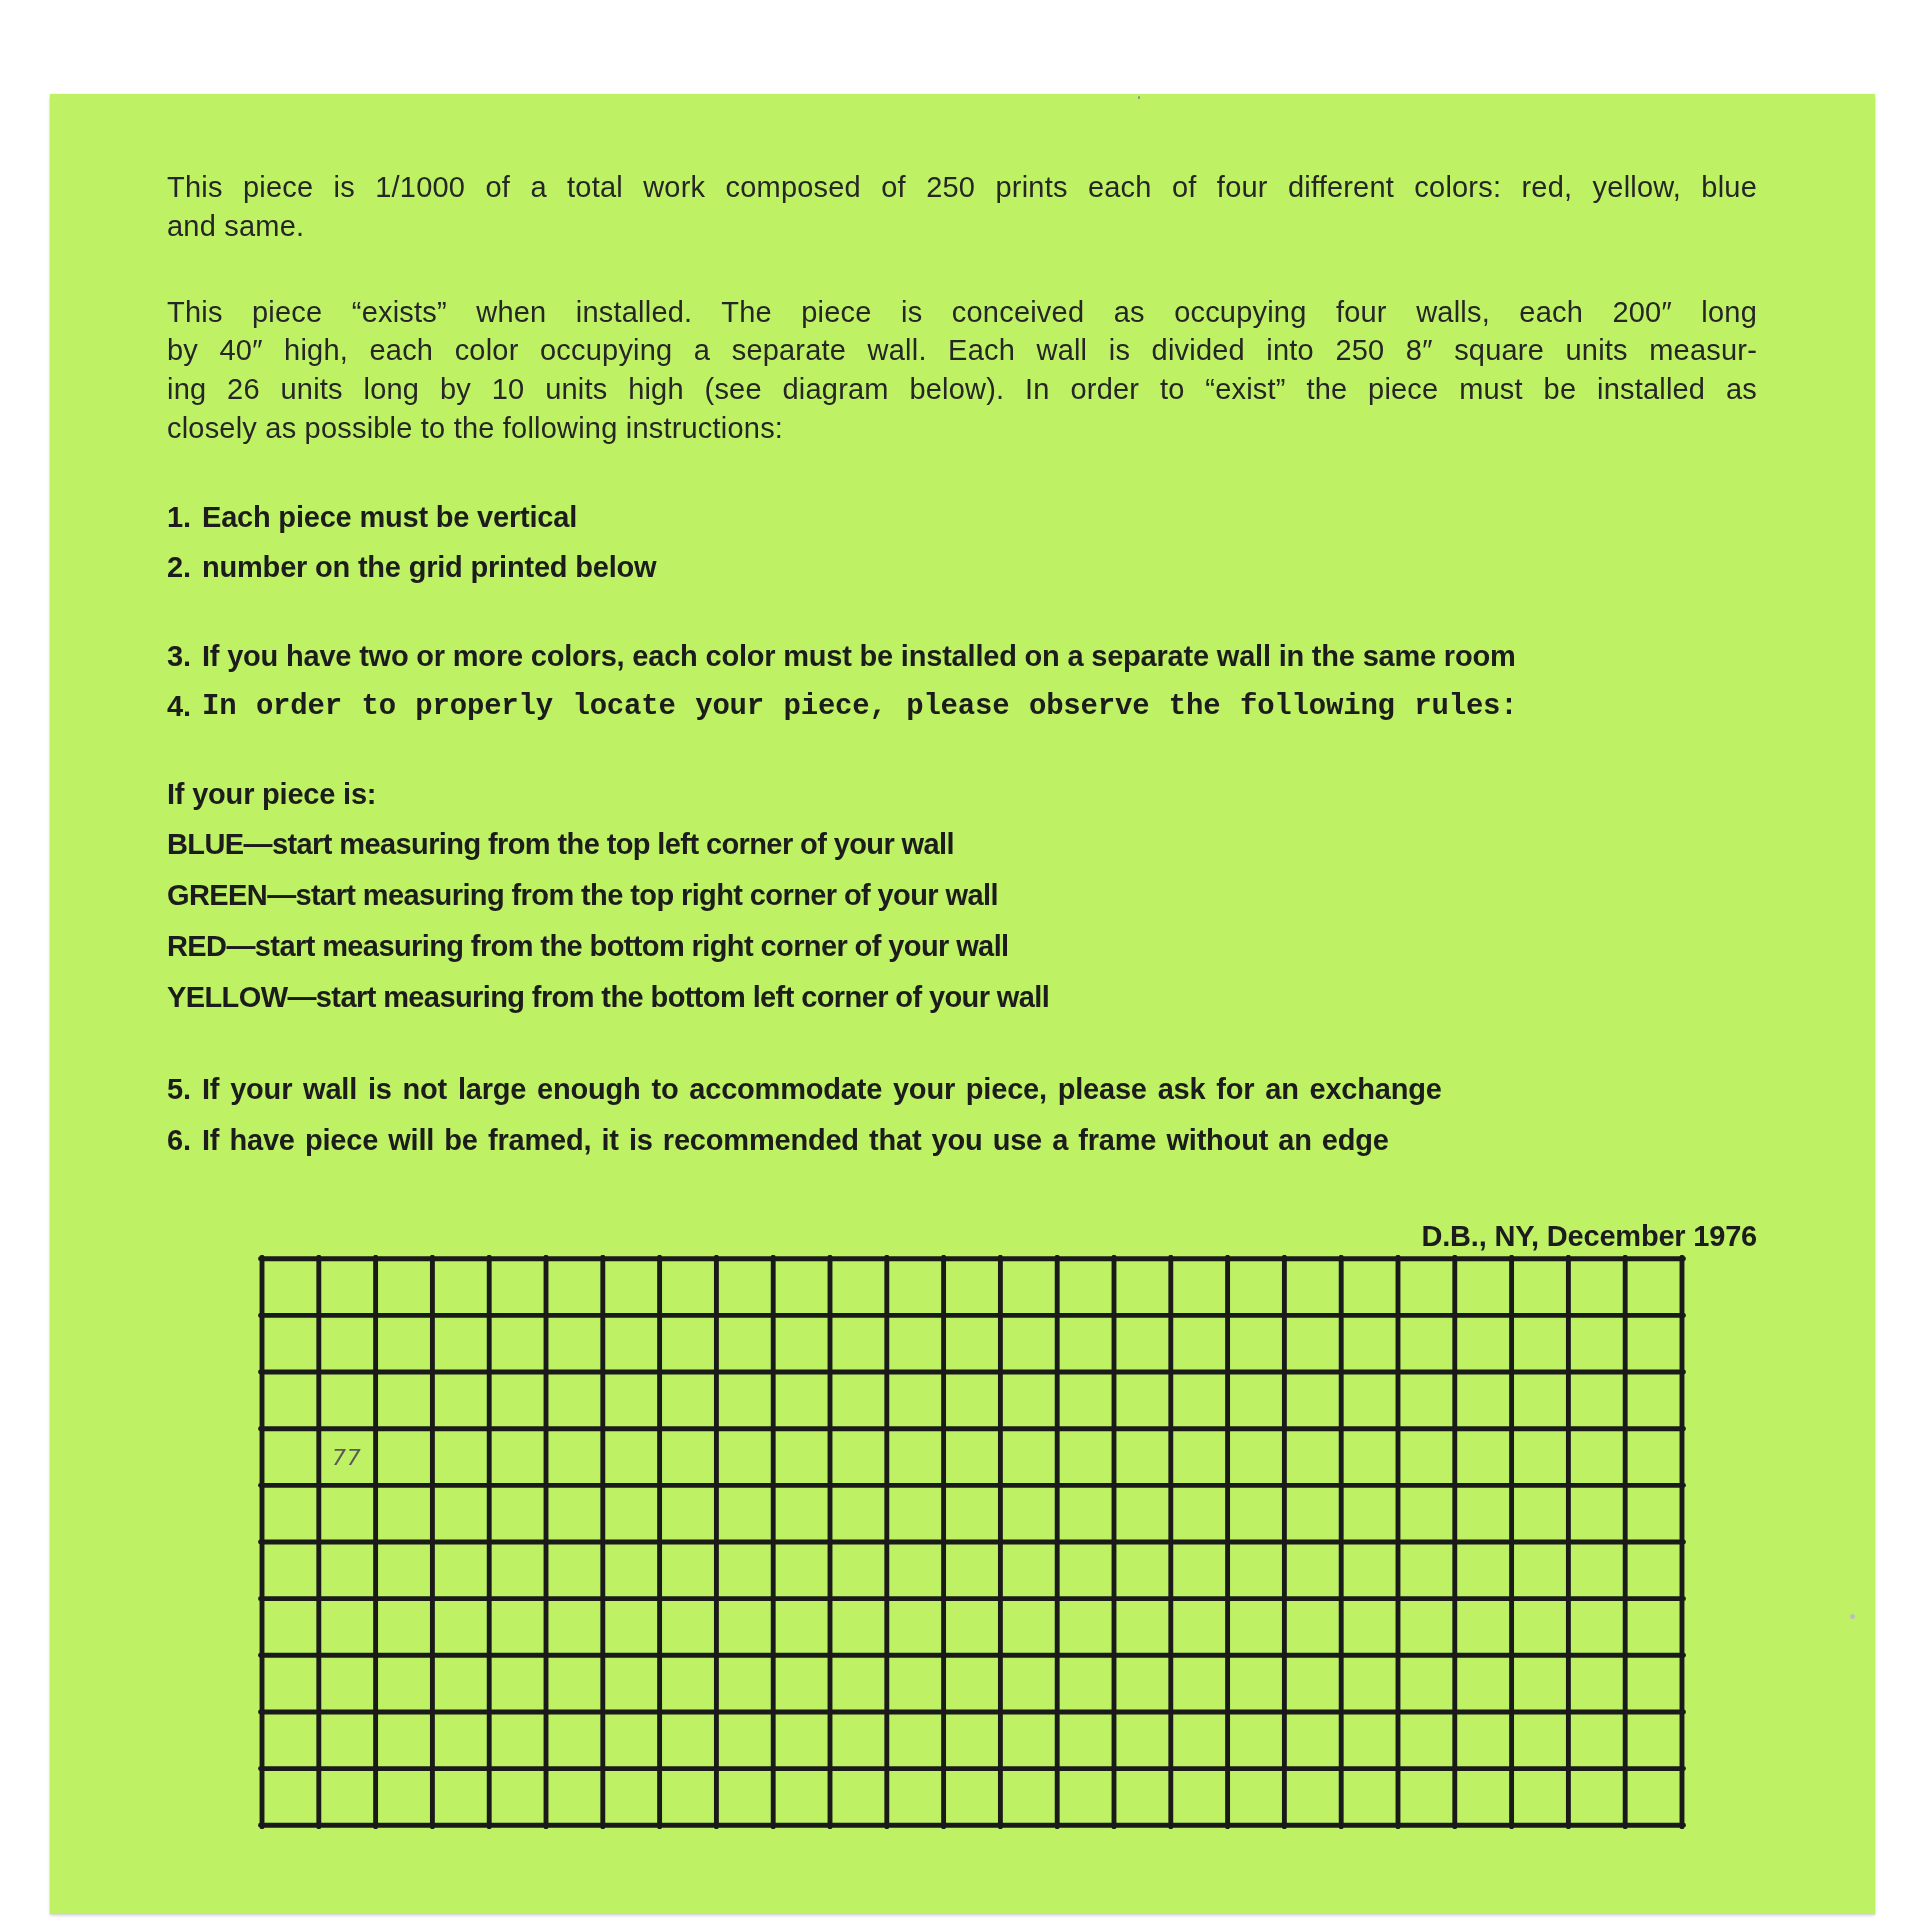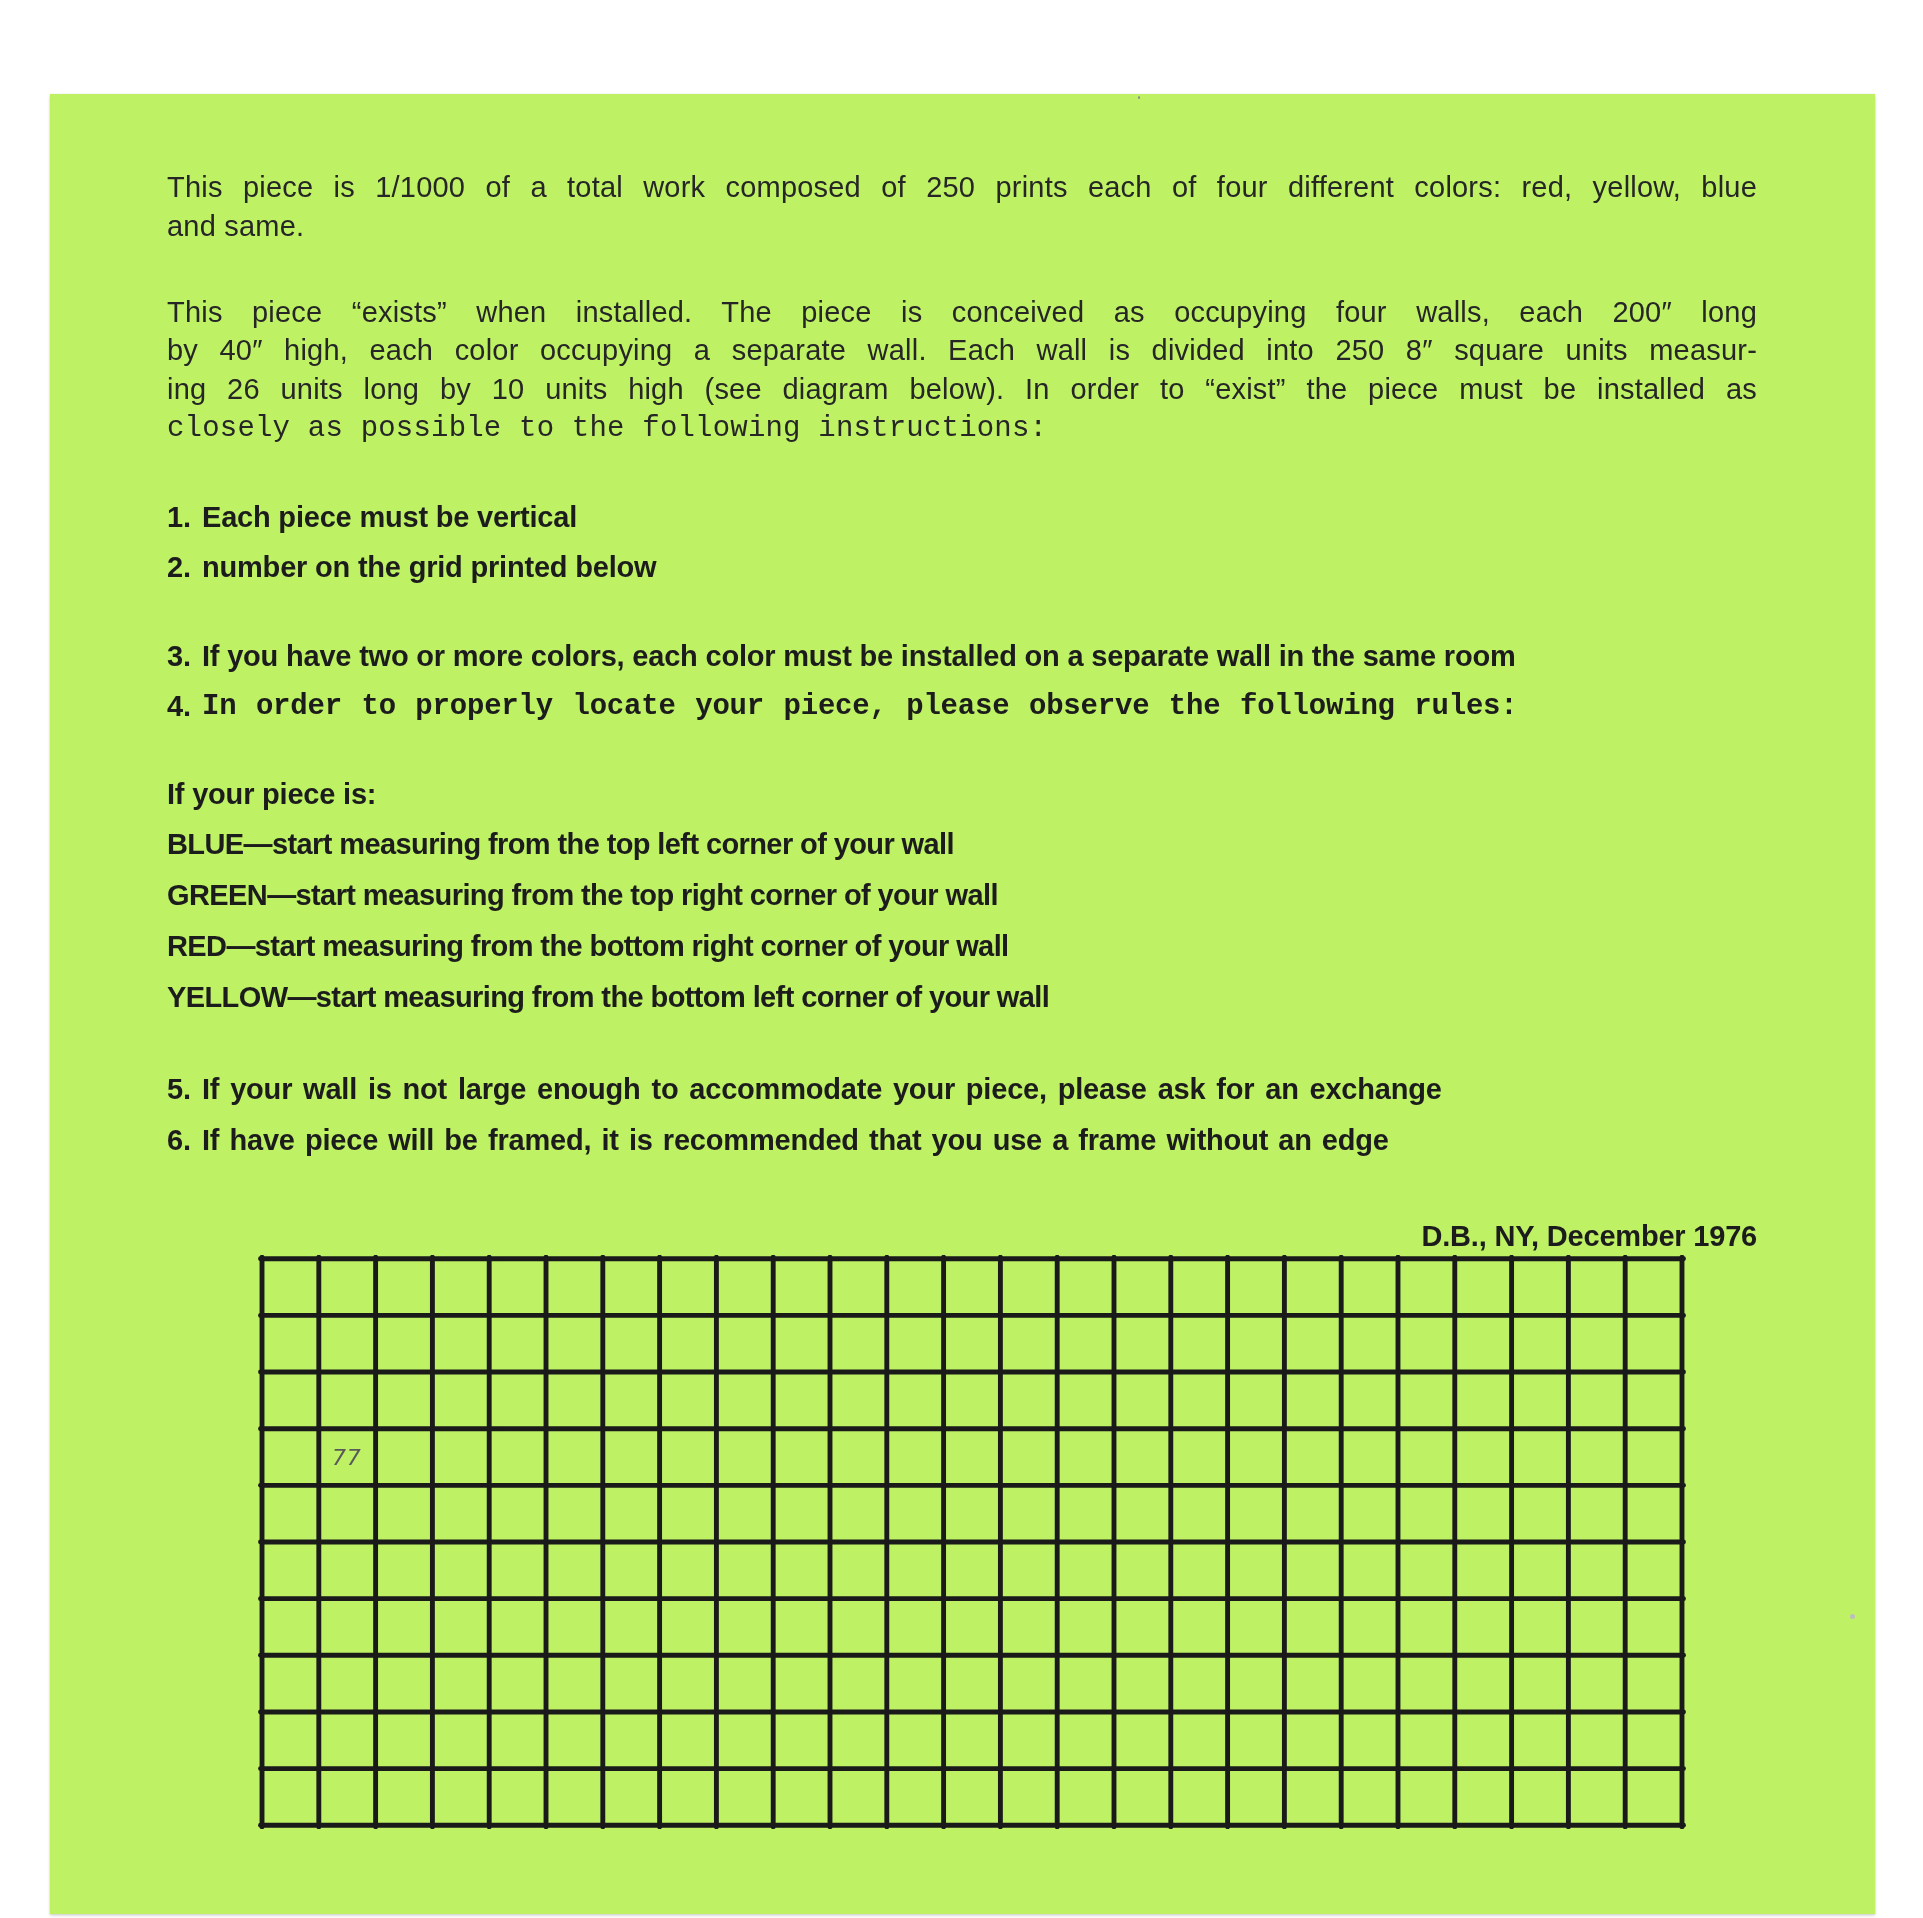--- a/index.html
+++ b/index.html
@@ -96,21 +96,21 @@
 
   <div>
     <p class="line regular" style="top:74px; width:1590px; text-align:justify; text-align-last:justify;">This piece is 1/1000 of a total work composed of 250 prints each of four different colors: red, yellow, blue</p>
     <p class="line regular" style="top:113px;">and same.</p>
   </div>
 
   <div>
     <p class="line regular" style="top:199px; width:1590px; text-align:justify; text-align-last:justify; word-spacing:3px;">This piece “exists” when installed. The piece is conceived as occupying four walls, each 200″ long</p>
     <p class="line regular" style="top:237px; width:1590px; text-align:justify; text-align-last:justify;">by 40″ high, each color occupying a separate wall. Each wall is divided into 250 8″ square units measur-</p>
     <p class="line regular" style="top:276px; width:1590px; text-align:justify; text-align-last:justify;">ing 26 units long by 10 units high (see diagram below). In order to “exist” the piece must be installed as</p>
-    <p class="line regular" style="top:315px;font-family:Liberation Mono, monospace;">closely as possible to the following instructions:</p>
+    <p class="line regular" style="top:315px;">closely as possible to the following instructions:</p>
   </div>
 
   <div>
     <div class="item bold" style="top:404px;">
       <span class="num">1.</span>
       <span class="txt">Each piece must be vertical</span>
     </div>
     <div class="item bold" style="top:454px;">
       <span class="num">2.</span>
       <span class="txt">number on the grid printed below</span>

